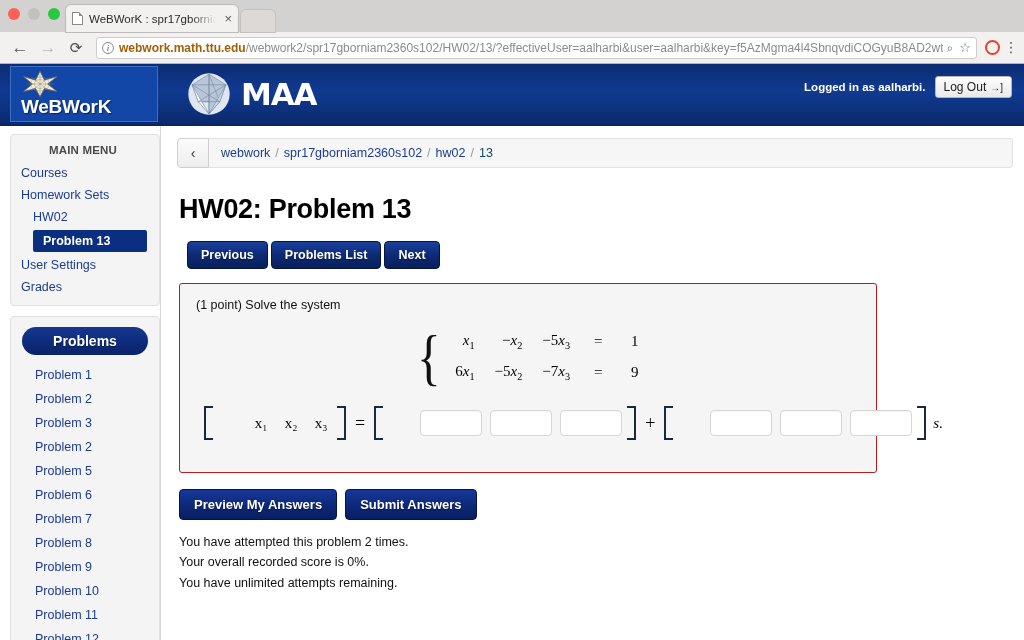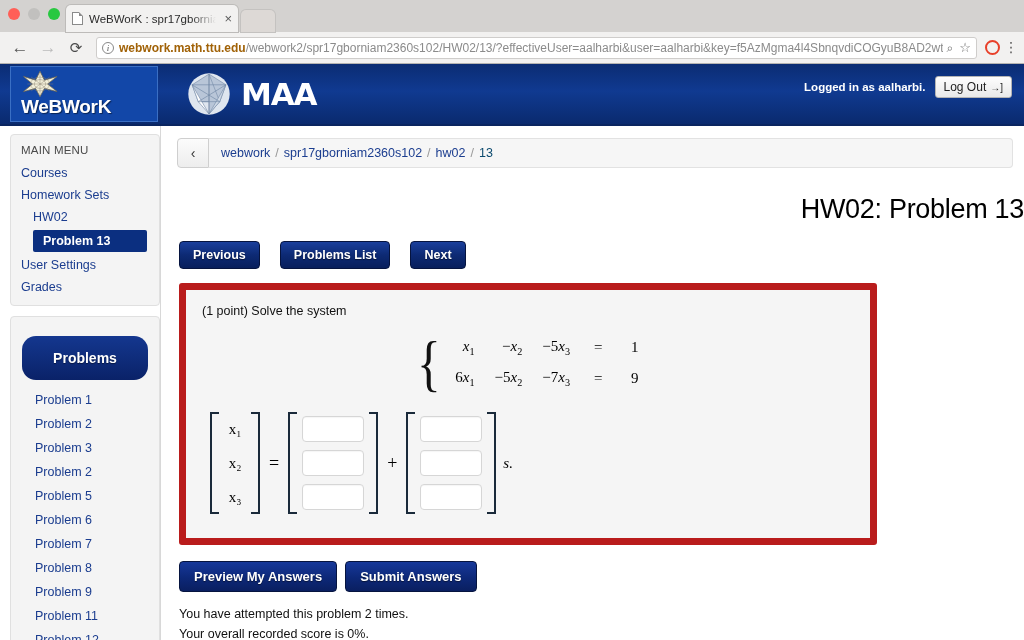--- a/index.html
+++ b/index.html
@@ -184,24 +184,25 @@
     padding: 8px 0 0 10px;
   }
   .panel {
     background: #f4f4f4;
     border: 1px solid #e0e0e0;
     border-radius: 4px;
     padding: 7px 0;
     margin-bottom: 10px;
   }
   .panel-title {
-    font-size: 11.5px; font-weight: normal;
+    font-size: 11.5px; font-weight: bold;
     color: #4a4a4a;
     padding: 2px 14px 6px 10px;
     letter-spacing: 0.2px;
+    text-align: center;
   }
   .menu-link {
     display: block;
     font-size: 12.5px; color: #1b3d8f;
     padding: 4px 10px;
     text-decoration: none;
     cursor: pointer;
   }
   .menu-link.indent { padding-left: 22px; }
   .menu-active {
@@ -213,22 +214,22 @@
     padding: 4px 10px;
     border-radius: 2px;
     cursor: pointer;
   }
   .problems-btn {
     display: block;
     background: linear-gradient(to bottom, #14378f, #0a2268);
     color: #fff;
     font-size: 14px; font-weight: bold;
     text-align: center;
-    margin: 13px 11px 8px 11px;
-    padding: 14px 0;
+    margin: 4px 11px 8px 11px;
+    padding: 6px 0;
     border-radius: 14px;
     cursor: pointer;
     text-shadow: 0 1px 1px rgba(0,0,0,.45);
   }
   .plist-link {
     display: block;
     font-size: 12.5px; color: #1b3d8f;
     padding: 5px 10px 5px 24px;
     text-decoration: none;
     cursor: pointer;
@@ -260,43 +261,42 @@
     display: flex; align-items: center;
     padding-left: 12px;
     font-size: 12.5px;
     gap: 5px;
   }
   .crumbs a { color: #1b3d8f; text-decoration: none; cursor: pointer; }
   .crumbs .sep { color: #999; }
   .crumbs .cur { color: #0c4a6e; }
 
   .page-title {
-    font-size: 27px; font-weight: normal;
+    font-size: 27px; font-weight: bold;
     color: #000; margin: 0 0 16px 2px;
     letter-spacing: -0.3px;
-    text-align: right;
-  }
-
-  .btnrow { display: flex; gap: 20px; margin: 0 0 14px 2px; }
+  }
+
+  .btnrow { display: flex; gap: 3px; margin: 0 0 14px 10px; }
   .navbtn-blue {
     background: linear-gradient(to bottom, #1a3f9c 0%, #0d2a74 50%, #081f5c 100%);
     border: 1px solid #06143f;
     border-radius: 4px;
     color: #fff; font-size: 12.5px; font-weight: bold;
     padding: 6px 13px;
     cursor: pointer;
     text-shadow: 0 1px 1px rgba(0,0,0,.5);
   }
 
   .problem-panel {
     width: 698px;
     background: #f5f5f5;
-    border: 7px solid #b91c1c;
+    border: 1px solid #b91c1c;
     border-radius: 3px;
-    padding: 14px 16px 24px 16px;
+    padding: 14px 16px 32px 16px;
     margin-left: 2px;
   }
   .prob-statement { font-size: 12.5px; color: #111; margin-bottom: 10px; }
   .syswrap { display: flex; justify-content: center; margin: 14px 0 18px 0; }
   .sysinner { display: flex; align-items: stretch; }
   .brace {
     font-size: 62px; line-height: 1;
     font-family: "Liberation Serif", serif;
     color: #111;
     display: flex; align-items: center;
@@ -312,21 +312,21 @@
 
   .veceq { display: flex; align-items: center; gap: 0; margin-top: 6px; padding-left: 8px; }
   .bmatrix { display: flex; align-items: stretch; }
   .bk {
     width: 9px;
     border-top: 2px solid #1a2a3a;
     border-bottom: 2px solid #1a2a3a;
   }
   .bk.l { border-left: 2px solid #1a2a3a; margin-right: 3px; }
   .bk.r { border-right: 2px solid #1a2a3a; margin-left: 3px; }
-  .bcells { display: flex; flex-direction: column; justify-content: flex-end; gap: 8px; padding: 4px 2px; }
+  .bcells { display: flex; flex-direction: row; justify-content: flex-end; gap: 8px; padding: 4px 2px; margin-left: 32px; }
   .vcell {
     height: 26px; display: flex; align-items: center; justify-content: center;
     font-family: "Liberation Serif", serif; font-size: 15px;
     min-width: 22px;
   }
   .ansbox {
     width: 62px; height: 26px;
     background: #fff;
     border: 1px solid #d6d6d6;
     border-radius: 4px;
@@ -440,20 +440,21 @@
           <div class="problems-btn">Problems</div>
           <a class="plist-link">Problem 1</a>
           <a class="plist-link">Problem 2</a>
           <a class="plist-link">Problem 3</a>
           <a class="plist-link">Problem 2</a>
           <a class="plist-link">Problem 5</a>
           <a class="plist-link">Problem 6</a>
           <a class="plist-link">Problem 7</a>
           <a class="plist-link">Problem 8</a>
           <a class="plist-link">Problem 9</a>
+          <a class="plist-link">Problem 10</a>
           <a class="plist-link">Problem 11</a>
           <a class="plist-link">Problem 12</a>
 
         </div>
       </div>
 
       <div class="main">
 
         <div class="crumbbar">
           <div class="crumb-back">‹</div>

